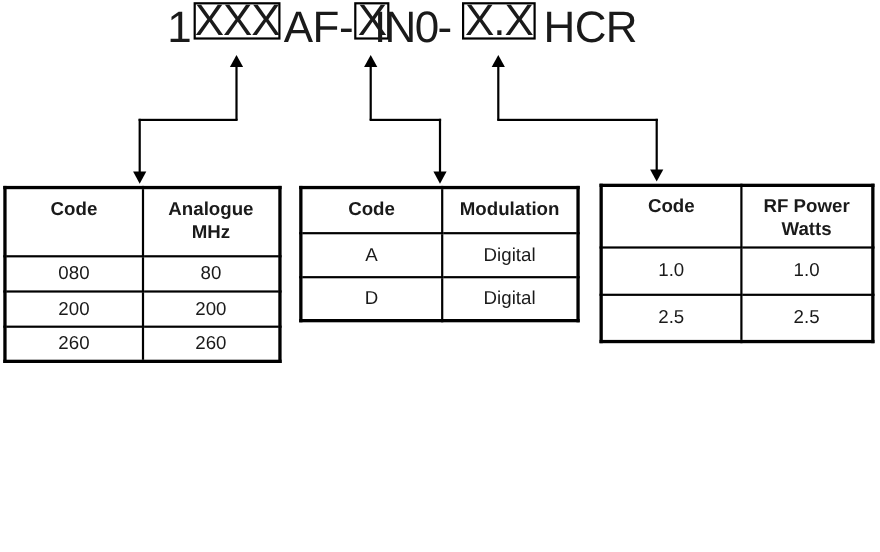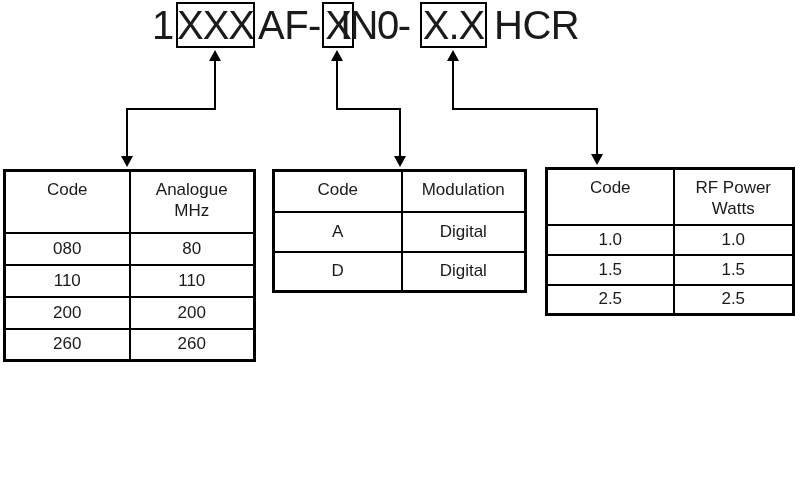--- a/index.html
+++ b/index.html
@@ -7,21 +7,21 @@
     width:800px;height:502px;position:relative;overflow:hidden;
     background:#ffffff;color:#111111;
     font-family:"Liberation Sans", sans-serif;
   }
   
   .title-part{
     position:absolute;top:2px;height:46px;line-height:46px;
     font-size:40px;letter-spacing:-0.5px;white-space:nowrap;color:#1a1a1a;
   }
   .title-box{
-    position:absolute;top:2px;height:46px;box-sizing:border-box;
+    position:absolute;top:2px;height:34px;box-sizing:border-box;
     border:2px solid #000;display:flex;align-items:center;justify-content:center;
     font-size:40px;letter-spacing:-1px;color:#1a1a1a;
   }
   #t-p0{left:152px}
   #t-p1{left:176px;width:79px}
   #t-p2{left:258px}
   #t-p3{left:322px;width:32px}
   #t-p4{left:340px;letter-spacing:-1.5px}
   #t-p5{left:420px;width:67px}
   #t-p6{left:494px}
@@ -47,32 +47,32 @@
   
   #c3-up{left:447px;top:50px}   #c3-v1{left:452px;top:60px;height:49px}
   #c3-h{left:452px;top:108px;width:146px}
   #c3-v2{left:596px;top:108px;height:47px}
   #c3-down{left:591px;top:154px}
   
   table{position:absolute;border-collapse:collapse;table-layout:fixed;background:#fff}
   th,td{border:2px solid #000}
   table{border:3px solid #000}
   th{
-    font-weight:normal;font-size:17px;text-align:center;vertical-align:top;
+    font-weight:bold;font-size:17px;text-align:center;vertical-align:top;
     padding:7px 2px 0 2px;white-space:pre-line;line-height:21px;box-sizing:border-box;color:#1a1a1a;
   }
   td{font-size:17px;text-align:center;vertical-align:middle;box-sizing:border-box;color:#1a1a1a}
   #t-freq{left:3px;top:169px;width:250px}
   #t-freq th{height:62px}  #t-freq td{height:32px}
   #t-freq col{width:125px}
   #t-mod{left:272px;top:169px;width:252px}
   #t-mod th{height:41px}   #t-mod td{height:40px}
   #t-mod col:first-child{width:128px} #t-mod col:last-child{width:124px}
   #t-rf{left:545px;top:167px;width:247px}
-  #t-rf th{height:56px}    #t-rf td{height:30px}
+  #t-rf th{height:56px}    #t-rf td{height:43px}
   #t-rf col:first-child{width:127px} #t-rf col:last-child{width:120px}
 </style>
 </head>
 <body>
 
 <div>
   <span id="t-p0" class="title-part">1</span>
   <span id="t-p1" class="title-box">XXX</span>
   <span id="t-p2" class="title-part">AF-</span>
   <span id="t-p3" class="title-box">X</span>
@@ -116,24 +116,20 @@
       <th>Analogue
 MHz</th>
     </tr>
   </thead>
   <tbody>
       <tr>
         <td>080</td>
         <td>80</td>
       </tr>
       <tr>
-        <td>110</td>
-        <td>110</td>
-      </tr>
-      <tr>
         <td>200</td>
         <td>200</td>
       </tr>
       <tr>
         <td>260</td>
         <td>260</td>
       </tr>
     </tbody>
 </table>
 
@@ -171,21 +167,17 @@
       <th>RF Power
 Watts</th>
     </tr>
   </thead>
   <tbody>
       <tr>
         <td>1.0</td>
         <td>1.0</td>
       </tr>
       <tr>
-        <td>1.5</td>
-        <td>1.5</td>
-      </tr>
-      <tr>
         <td>2.5</td>
         <td>2.5</td>
       </tr>
     </tbody>
 </table>
 
 </body></html>

